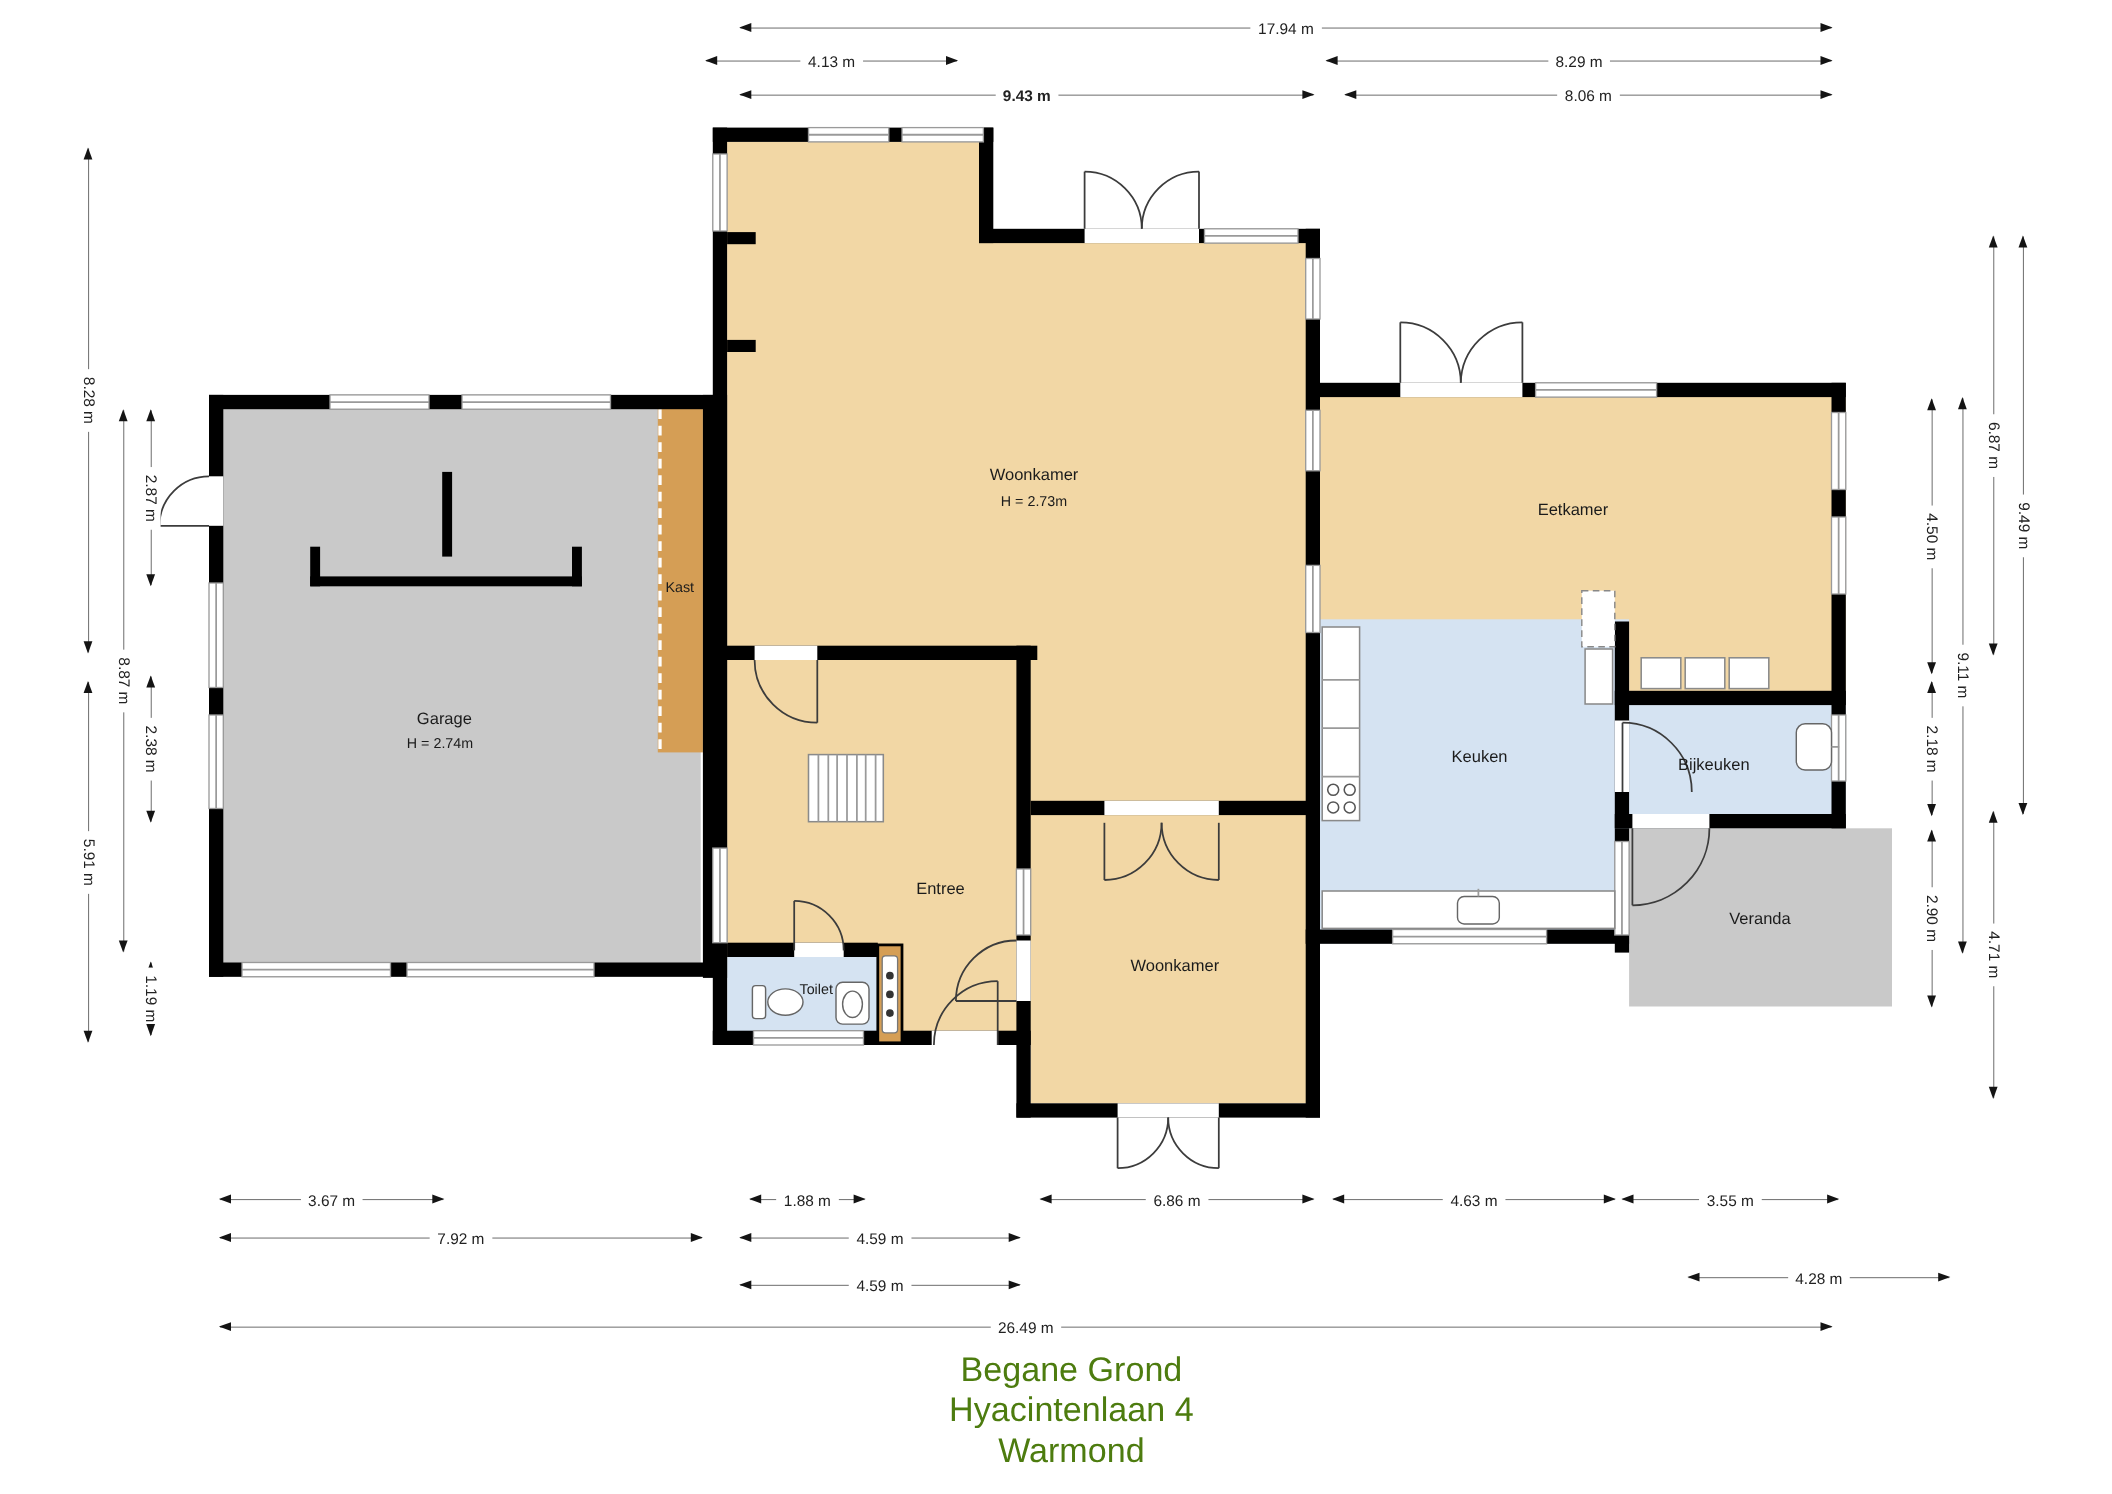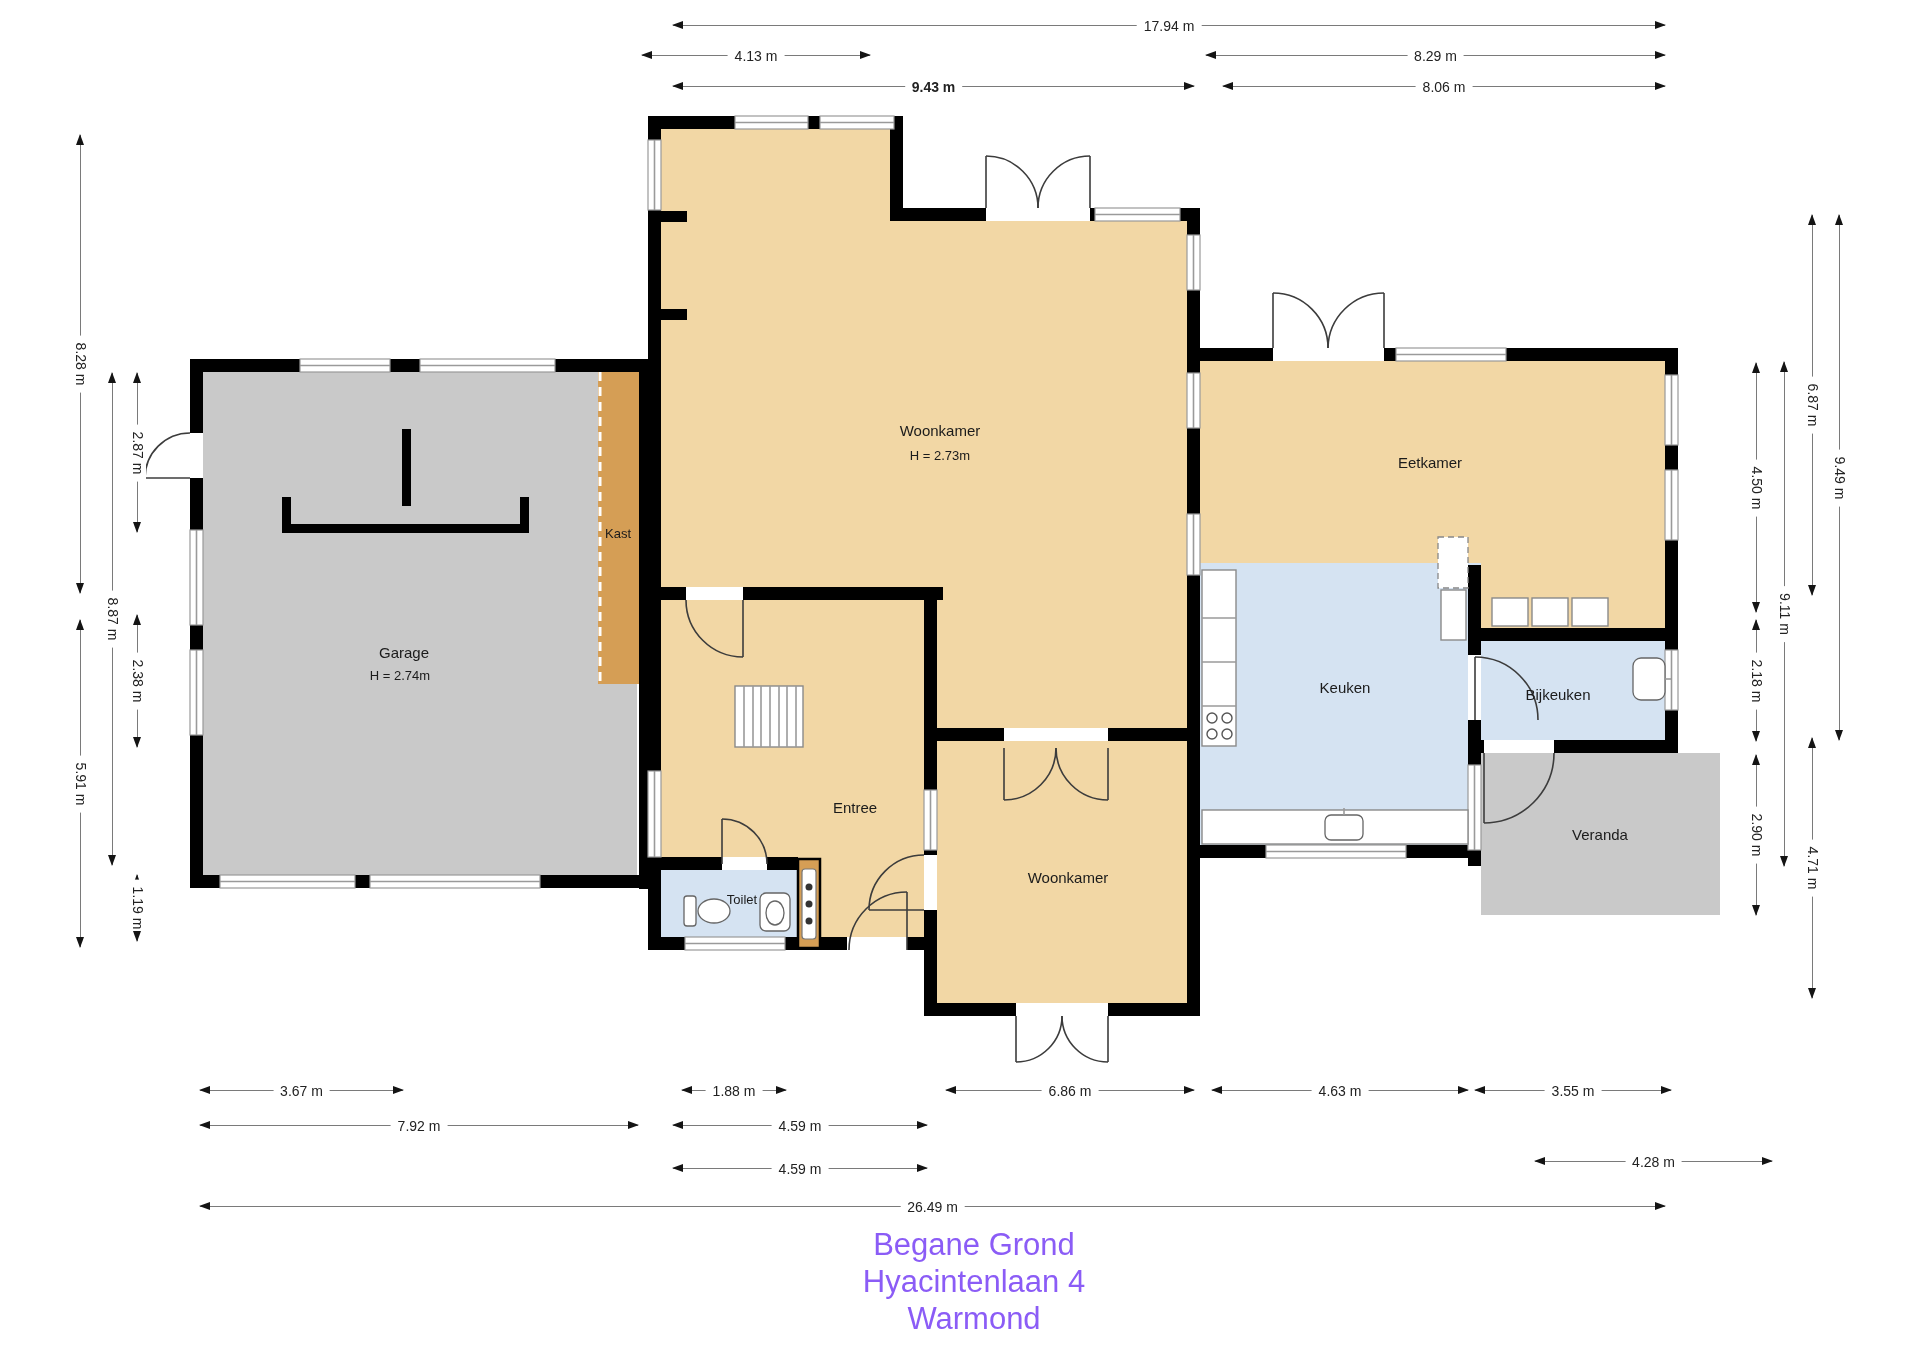--- a/index.html
+++ b/index.html
@@ -38,21 +38,21 @@
   .vdim{position:absolute;width:0;border-left:1px solid var(--dim-line);}
   .vdim::before{content:"";position:absolute;top:-1px;left:-5px;width:0;height:0;
     border:4.5px solid transparent;border-top:0;border-bottom:11px solid #141414;}
   .vdim::after{content:"";position:absolute;bottom:-1px;left:-5px;width:0;height:0;
     border:4.5px solid transparent;border-bottom:0;border-top:11px solid #141414;}
   .dlabel{position:absolute;left:50%;top:50%;transform:translate(-50%,-50%);
     background:#ffffff;padding:0 7px;font-size:14px;color:var(--dim-text);white-space:nowrap;}
   .vdim .dlabel{transform:translate(-50%,-50%) rotate(90deg);}
 
   .plan-title{position:absolute;left:0;right:0;top:1226px;text-align:center;
-    font-size:31px;line-height:37px;color:#8b5cf6;padding-left:28px;}
+    font-size:31px;line-height:37px;color:#4d7c0f;padding-left:28px;}
 </style>
 </head>
 <body>
 
 <svg width="1920" height="1358" viewBox="0 0 1920 1358">
 
   <g>
     <polygon class="fill-tan" points="661,129 890,129 890,221 1200,221 1200,1003 937,1003 937,950 661,950"></polygon>
     <polygon class="fill-tan" points="1200,355 1678,355 1678,641 1481,641 1481,565 1200,565"></polygon>
     <rect class="fill-blue" x="1200" y="563" width="281" height="295"></rect>

